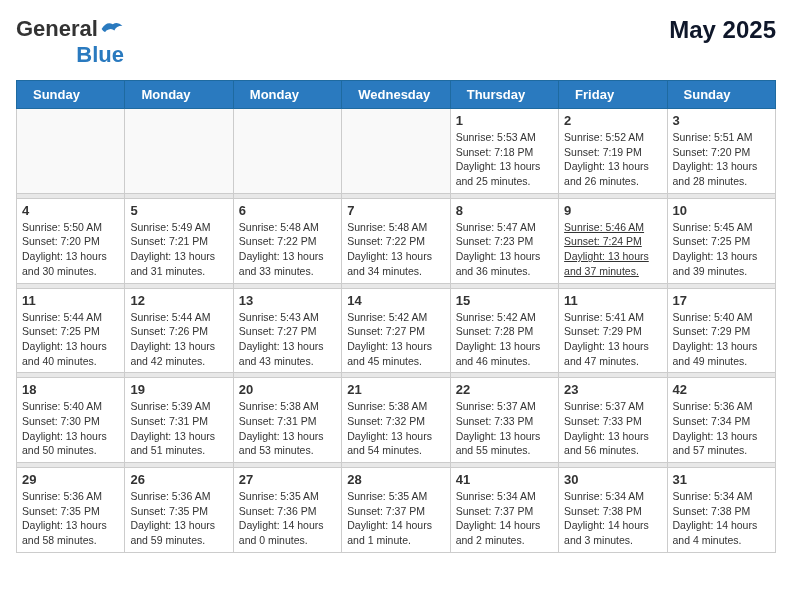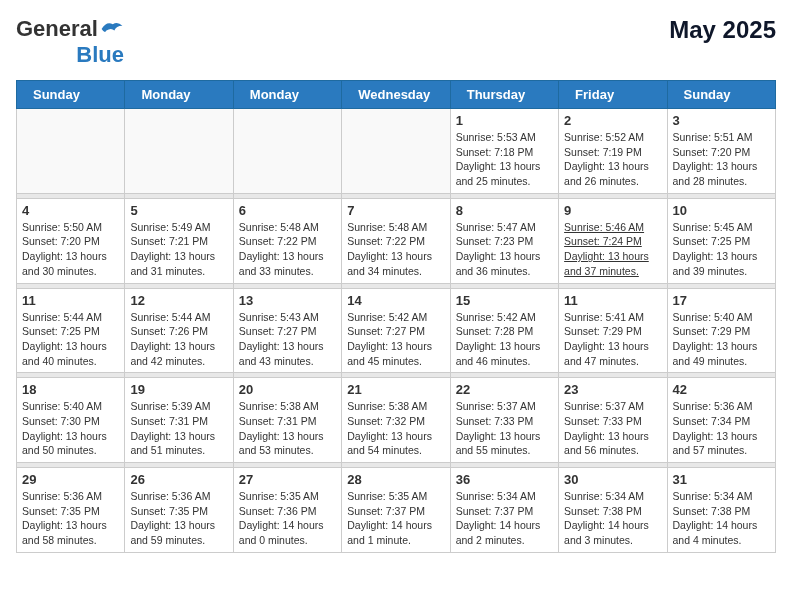--- a/index.html
+++ b/index.html
@@ -360,21 +360,21 @@
 and 0 minutes.</div>
         </td>
         <td>
           <div class="day-number">28</div>
           <div class="day-info" style="white-space: pre-line;">Sunrise: 5:35 AM
 Sunset: 7:37 PM
 Daylight: 14 hours
 and 1 minute.</div>
         </td>
         <td>
-          <div class="day-number">36</div>
+          <div class="day-number">41</div>
           <div class="day-info" style="white-space: pre-line;">Sunrise: 5:34 AM
 Sunset: 7:37 PM
 Daylight: 14 hours
 and 2 minutes.</div>
         </td>
         <td>
           <div class="day-number">30</div>
           <div class="day-info" style="white-space: pre-line;">Sunrise: 5:34 AM
 Sunset: 7:38 PM
 Daylight: 14 hours

